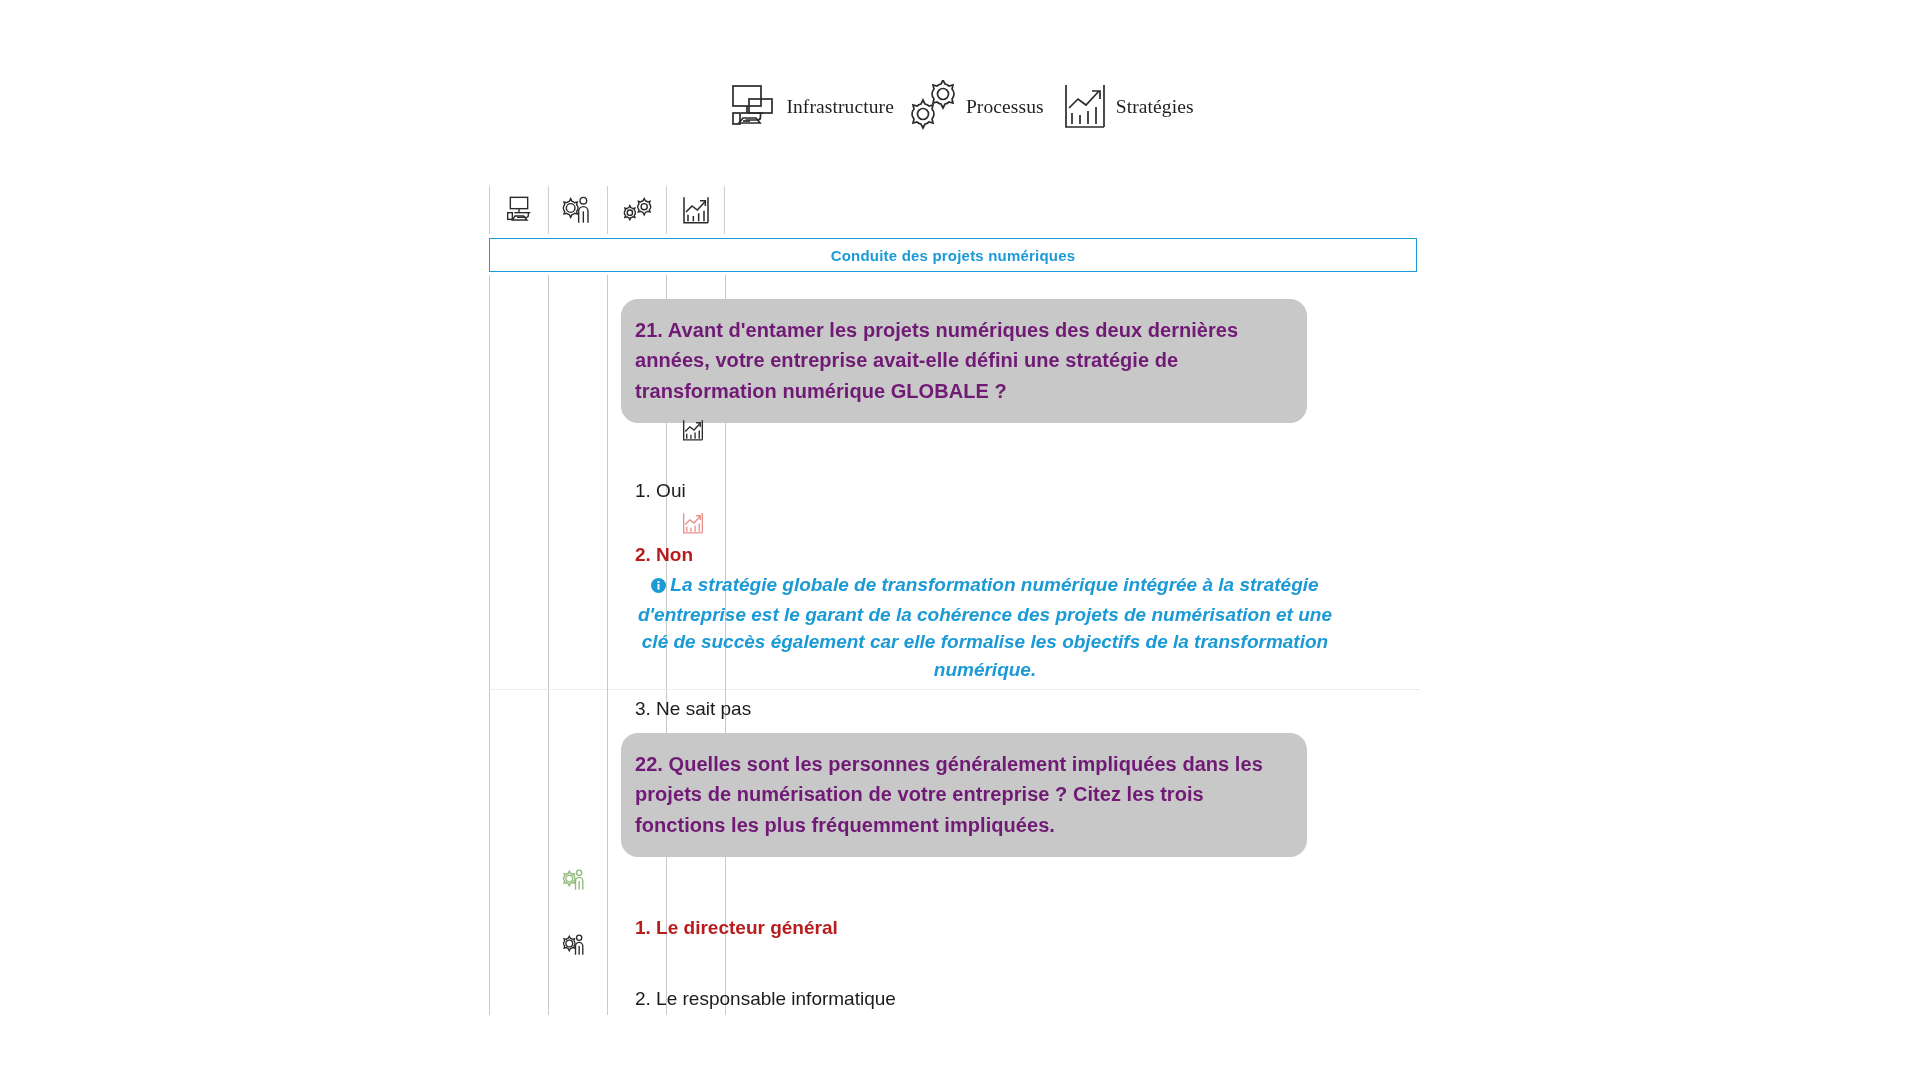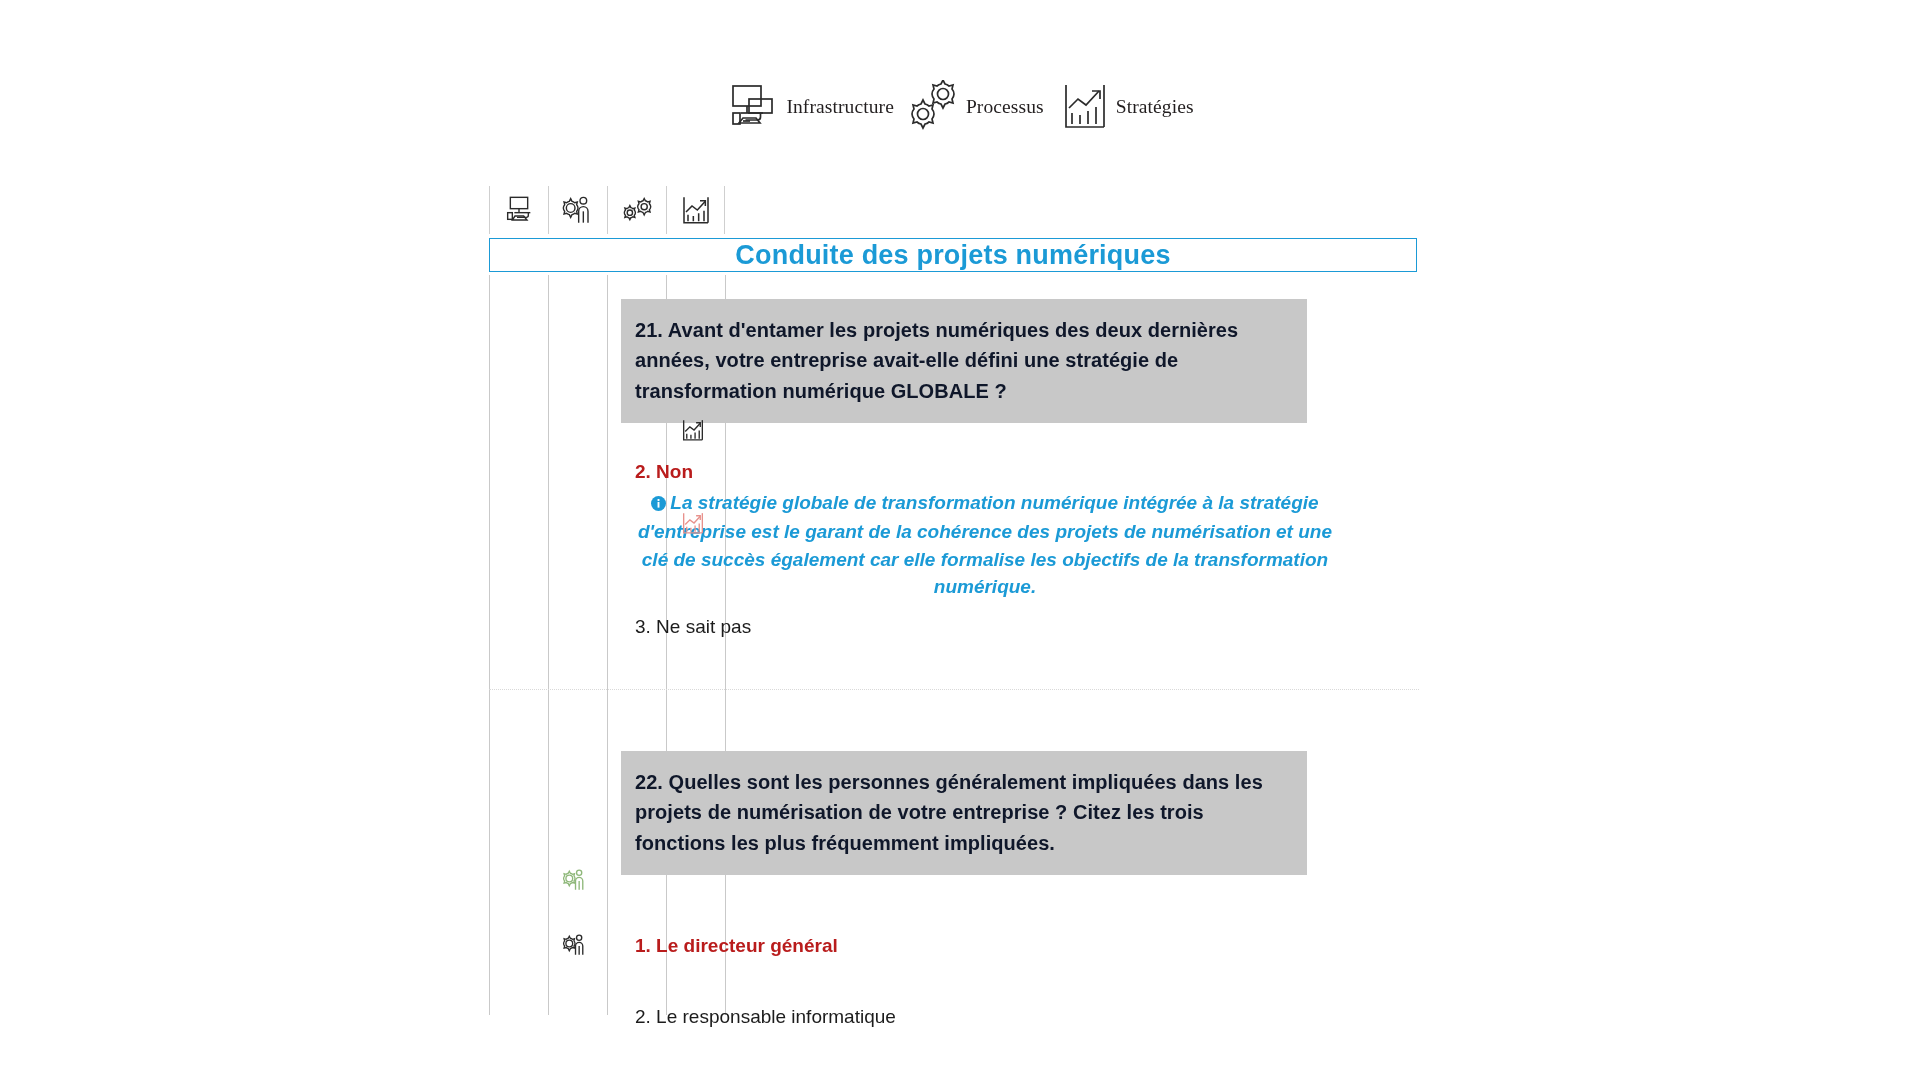--- a/index.html
+++ b/index.html
@@ -91,21 +91,21 @@
     height: 34px;
     border: 1.6px solid #1b9ad6;
     box-sizing: border-box;
     display: flex;
     align-items: center;
     justify-content: center;
     background: #fff;
   }
   .banner-title {
     color: #1b9ad6;
-    font-size: 27px;
+    font-size: 15px;
     font-weight: bold;
     letter-spacing: 0.2px;
   }
 
   
   .grid {
     position: absolute;
     left: 489px;
     top: 275px;
     width: 930px;
@@ -129,28 +129,29 @@
   
   .content {
     position: absolute;
     left: 132px;
     top: 0;
     width: 800px;
   }
 
   .qbox {
     background: #c8c8c8;
-    color: #0f172a;
+    color: #701a75;
     font-size: 20px;
     font-weight: bold;
     line-height: 1.52;
     padding: 16px 14px 17px 14px;
     box-sizing: border-box;
     width: 686px;
     letter-spacing: 0.05px;
+    border-radius: 17px;
   }
 
   .answer {
     font-size: 19px;
     line-height: 1.5;
     color: #1c1c1c;
     padding-left: 14px;
   }
   .answer.sel {
     color: #b91c1c;
@@ -310,20 +311,21 @@
   <div class="colline" style="left:118px"></div>
   <div class="colline" style="left:177px"></div>
   <div class="colline" style="left:236px"></div>
 
   <div class="rowsplit" style="top:414px"></div>
 
   <div class="content">
 
     <div class="qbox" style="margin-top:24px">21. Avant d'entamer les projets numériques des deux dernières années, votre entreprise avait-elle défini une stratégie de transformation numérique GLOBALE ?</div>
 
+    <div class="answer" style="margin-top:54px">1. Oui</div>
 
     <div class="answer sel" style="margin-top:35px">2. Non</div>
 
     <div class="info-line" style="margin-top:2px">
       <span class="info-badge">
         <svg width="15" height="15" viewBox="0 0 16 16">
           <circle cx="8" cy="8" r="8" fill="#1b9ad6"></circle>
           <rect x="7" y="6.4" width="2" height="6" fill="#ffffff"></rect>
           <rect x="7" y="3.2" width="2" height="2.2" fill="#ffffff"></rect>
         </svg>
@@ -352,21 +354,21 @@
           <path d="M45 8 v38"></path>
         <path d="M12 30 l9 -9 l8 6 l12 -13"></path>
           <path d="M33 13 h8 v8"></path>
         <path d="M15 44 v-10 M23 44 v-8 M31 44 v-12 M39 44 v-16"></path>
       </g>
     </svg>
   </div>
 
   <div class="content" style="top:440px">
 
-    <div class="qbox" style="margin-top:36px">22. Quelles sont les personnes généralement impliquées dans les projets de numérisation de votre entreprise ? Citez les trois fonctions les plus fréquemment impliquées.</div>
+    <div class="qbox" style="margin-top:18px">22. Quelles sont les personnes généralement impliquées dans les projets de numérisation de votre entreprise ? Citez les trois fonctions les plus fréquemment impliquées.</div>
 
     <div class="answer sel" style="margin-top:57px">1. Le directeur général</div>
 
     <div class="answer" style="margin-top:42px">2. Le responsable informatique</div>
   </div>
 
   <div class="gicon" style="left:69px; top:588px">
     <svg width="28" height="28" viewBox="0 0 54 54">
       <g fill="none" stroke="#8fb87a" stroke-width="2.6">
         <path d="M5 24 a8 8 0 0 1 2 -5 l-1 -4 l4 1 a9 9 0 0 1 4 -2 l2 -4 l2 4 a9 9 0 0 1 4 2 l4 -1 l-1 4 a8 8 0 0 1 2 5 a8 8 0 0 1 -2 5 l1 4 l-4 -1 a9 9 0 0 1 -4 2 l-2 4 l-2 -4 a9 9 0 0 1 -4 -2 l-4 1 l1 -4 a8 8 0 0 1 -2 -5 z"></path>

